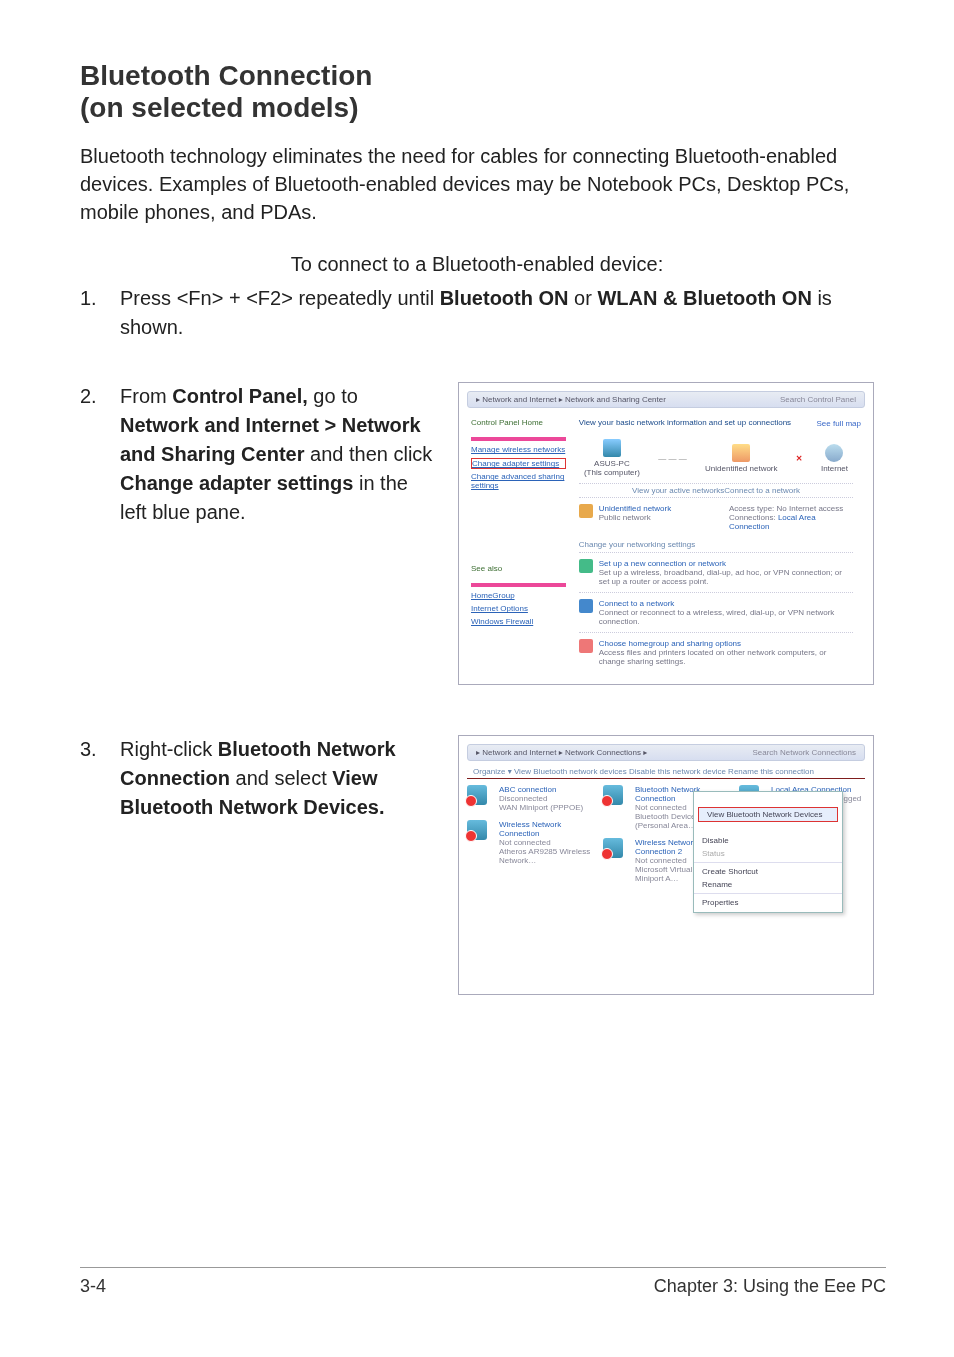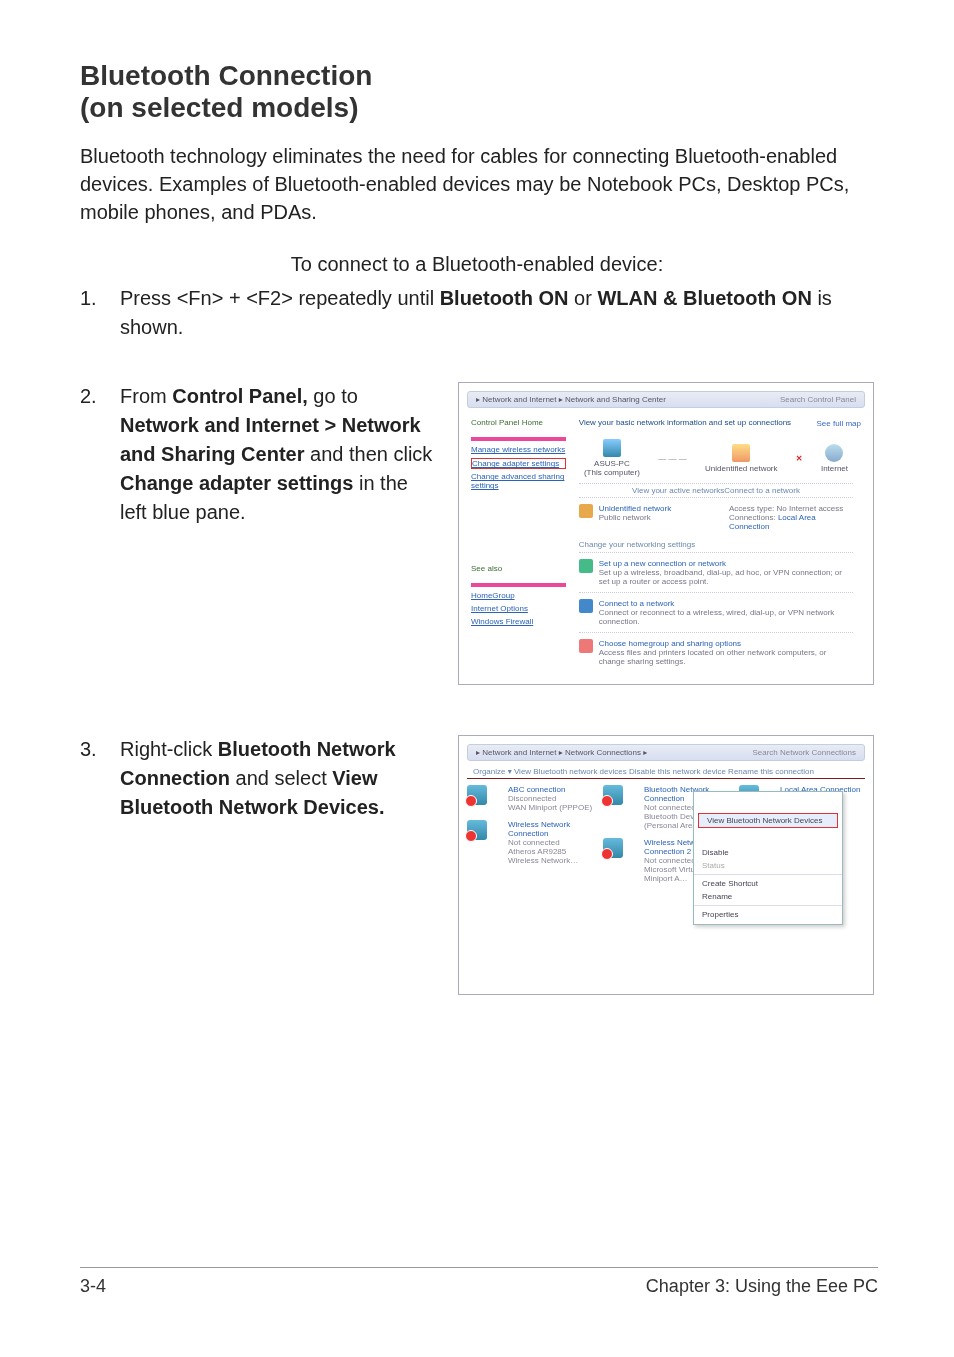--- a/index.html
+++ b/index.html
@@ -102,44 +102,44 @@
     color: #556;
   }
   .screenshot2 .menu-bar {
     color:#6b89b0; padding:2px 6px; border-bottom:1px solid #7f1d1d; margin-bottom:6px;
   }
   .screenshot2 .grid {
     display:flex; gap:10px;
   }
   .screenshot2 .col { flex:1; }
   .screenshot2 .conn {
-    display:flex; gap:21px; margin-bottom:8px; align-items:flex-start;
+    display:flex; gap:12px; margin-bottom:8px; align-items:flex-start;
   }
   .screenshot2 .conn .ic { width:20px; height:20px; background:linear-gradient(#6bd,#38a); border-radius:3px; flex:0 0 20px; position:relative;}
   .screenshot2 .conn .ic.off::after {
     content:""; position:absolute; left:-2px; bottom:-2px; width:10px;height:10px;
     background:#e33; border-radius:50%; border:1px solid #fff;
   }
   .screenshot2 .conn .txt .h { color:#2b63b8; display:block; }
   .screenshot2 .conn .txt .d { color:#889; display:block; }
   .screenshot2 .ctx {
     position:absolute; right:30px; top:55px;
     background:#fff; border:1px solid #9bb; box-shadow:2px 2px 4px rgba(0,0,0,.2);
     padding:3px 0; width:150px;
   }
   .screenshot2 .ctx .item {
     padding:2px 8px; color:#445;
   }
   .screenshot2 .ctx .item.hl {
-    margin:18px 4px;
+    margin:12px 4px;
     border:1px solid #d33;
     background:#e6eefc;
   }
   .footer {
-    position:absolute; left:80px; right:76px; bottom:60px;
+    position:absolute; left:80px; right:68px; bottom:60px;
     border-top:1px solid #999; padding-top:8px;
     display:flex; justify-content:space-between;
     font-size:18px; color:#333;
   }
 </style>
 </head>
 <body>
 
 <div class="page">
 

